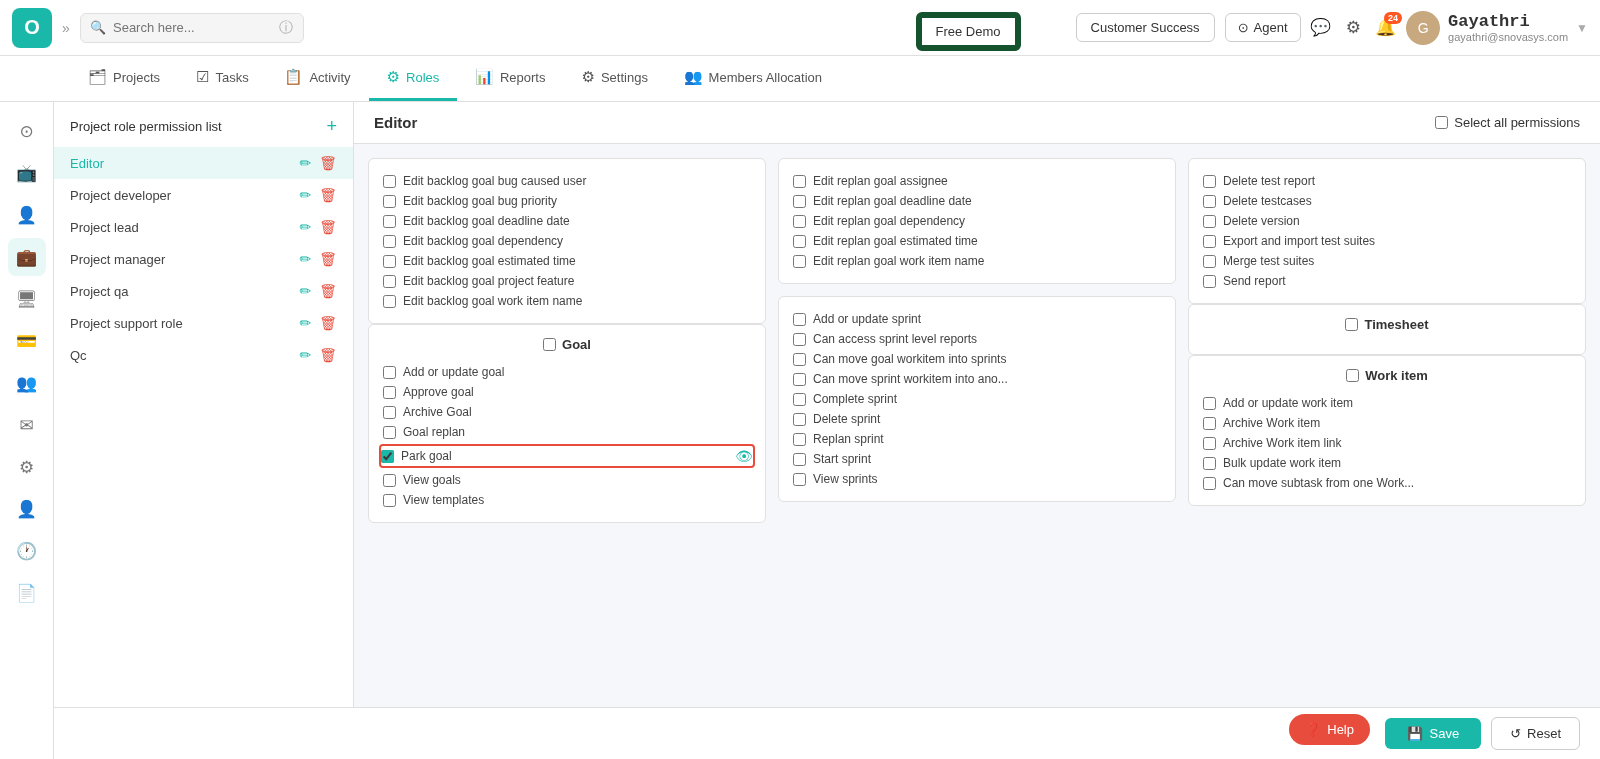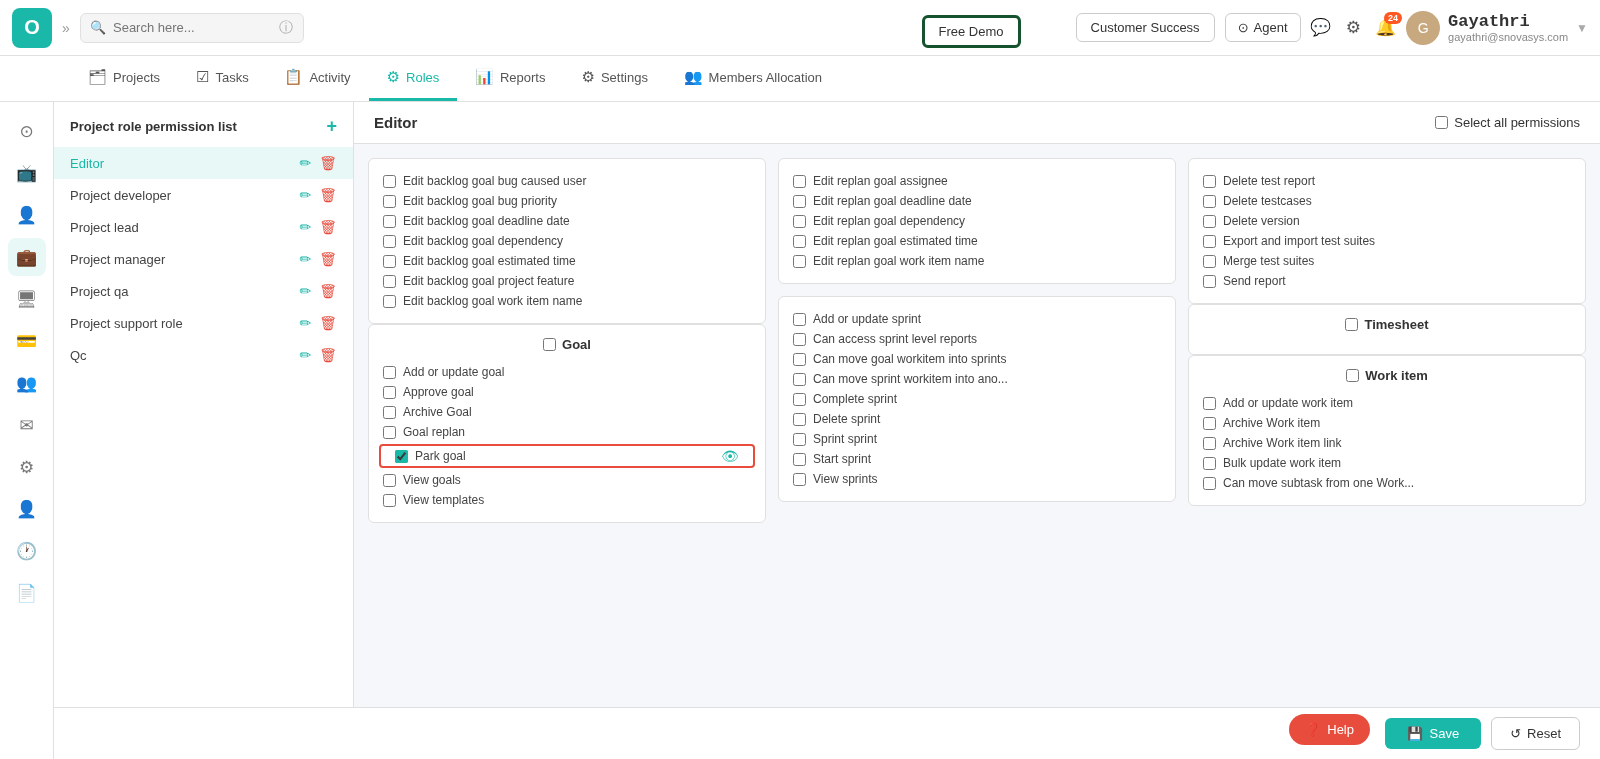--- a/index.html
+++ b/index.html
@@ -20,21 +20,21 @@
     .search-bar {
       display: flex; align-items: center; gap: 6px;
       background: #f5f5f5; border: 1px solid #e0e0e0; border-radius: 6px;
       padding: 5px 10px; flex: 0 0 220px;
     }
     .search-bar input {
       border: none; background: transparent; outline: none; font-size: 13px; color: #555; width: 160px;
     }
     .topbar-spacer { flex: 1; }
     .btn-free-demo {
-      border: 3px solid #14532d; background: #fff; border-radius: 6px;
+      border: 6px solid #14532d; background: #fff; border-radius: 6px;
       padding: 6px 14px; cursor: pointer; font-size: 13px; color: #333; margin-top: 8px;
     }
     .btn-customer-success {
       border: 1px solid #ccc; background: #fff; border-radius: 6px;
       padding: 6px 14px; cursor: pointer; font-size: 13px; color: #333; margin-left: 45px;
     }
     .btn-agent {
       display: flex; align-items: center; gap: 5px;
       border: 1px solid #ccc; background: #fff; border-radius: 6px;
       padding: 6px 12px; cursor: pointer; font-size: 13px; color: #333;
@@ -80,21 +80,21 @@
     }
     .si-item.active { background: #e8f8f7; color: #1ab8a8; }
 
     
     .role-panel {
       width: 300px; background: #fff; border-right: 1px solid #e0e0e0;
       padding: 14px 0; flex-shrink: 0; overflow-y: auto;
     }
     .role-panel-header {
       display: flex; align-items: center; justify-content: space-between;
-      padding: 0 16px 10px 16px; font-weight: bold; font-size: 13px; color: #333; text-align: right;
+      padding: 0 16px 10px 16px; font-weight: normal; font-size: 13px; color: #333; text-align: right;
     }
     .role-item {
       display: flex; align-items: center; justify-content: space-between;
       padding: 8px 16px; cursor: pointer; font-size: 13px; color: #444;
     }
     .role-item.active { background: #e8f8f7; color: #1ab8a8; }
     .role-item-actions { display: flex; gap: 8px; }
     .role-item-actions span { color: #1ab8a8; font-size: 14px; cursor: pointer; }
     .role-item-actions .del { color: #e74c3c; }
 
@@ -124,21 +124,21 @@
       text-align: center; font-weight: bold; font-size: 13px; color: #333;
       margin-bottom: 10px; display: flex; align-items: center; justify-content: center; gap: 6px;
     }
     .perm-item {
       display: flex; align-items: center; gap: 7px;
       padding: 3px 0; font-size: 12px; color: #444;
     }
     .perm-item input[type=checkbox] { width: 13px; height: 13px; cursor: pointer; accent-color: #1ab8a8; }
     .perm-item.highlighted {
       background: #fff; border: 2px solid #e74c3c; border-radius: 4px;
-      padding: 2px 14px; margin: 2px -4px;
+      padding: 2px 0; margin: 2px -4px;
     }
     .perm-item.highlighted input[type=checkbox] { accent-color: #1ab8a8; }
     .eye-icon { margin-left: auto; color: #1ab8a8; font-size: 14px; cursor: pointer; }
 
     
     .bottom-bar {
       position: fixed; bottom: 0; right: 0; left: 54px;
       height: 52px; background: #fff; border-top: 1px solid #e0e0e0;
       display: flex; align-items: center; justify-content: flex-end;
       padding: 0 20px; gap: 10px; z-index: 100;
@@ -426,21 +426,21 @@
           <div class="perm-item">
             <input type="checkbox" style="">
               <span>Complete sprint</span>
           </div>
           <div class="perm-item">
             <input type="checkbox" style="">
               <span>Delete sprint</span>
           </div>
           <div class="perm-item">
             <input type="checkbox" style="">
-              <span>Sprint sprint</span>
+              <span>Replan sprint</span>
           </div>
           <div class="perm-item">
             <input type="checkbox" style="">
               <span>Start sprint</span>
           </div>
           <div class="perm-item">
             <input type="checkbox" style="">
               <span>View sprints</span>
           </div>
         </div>

